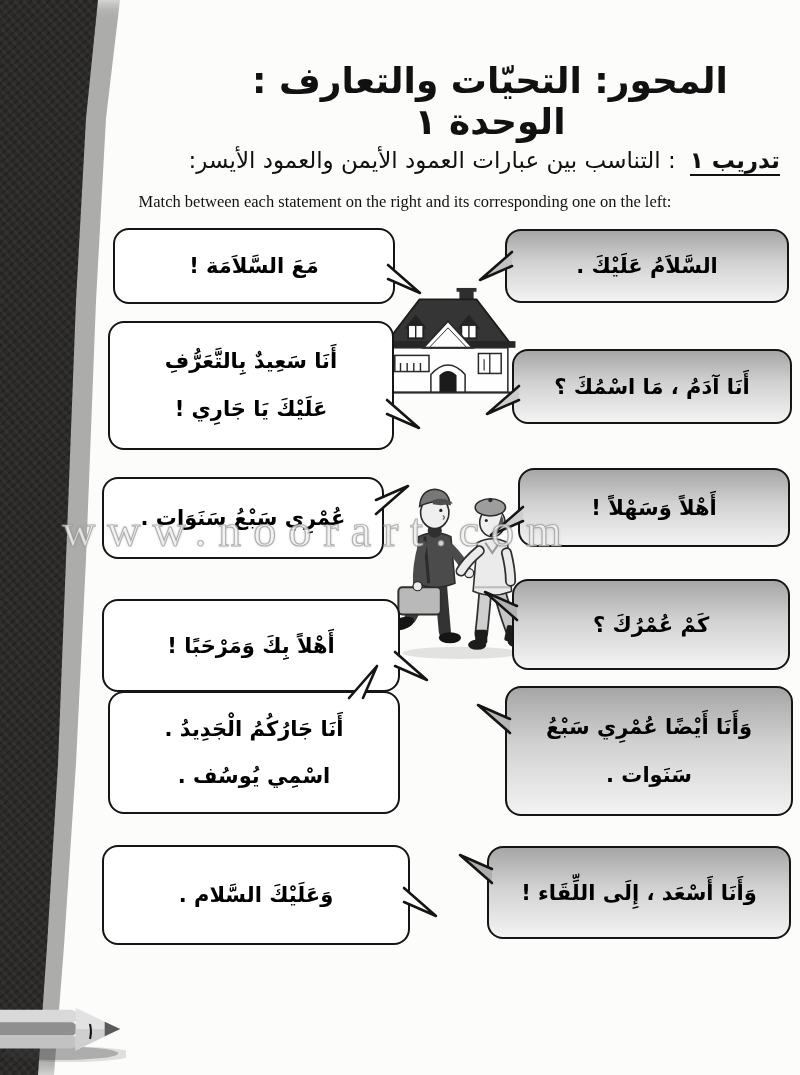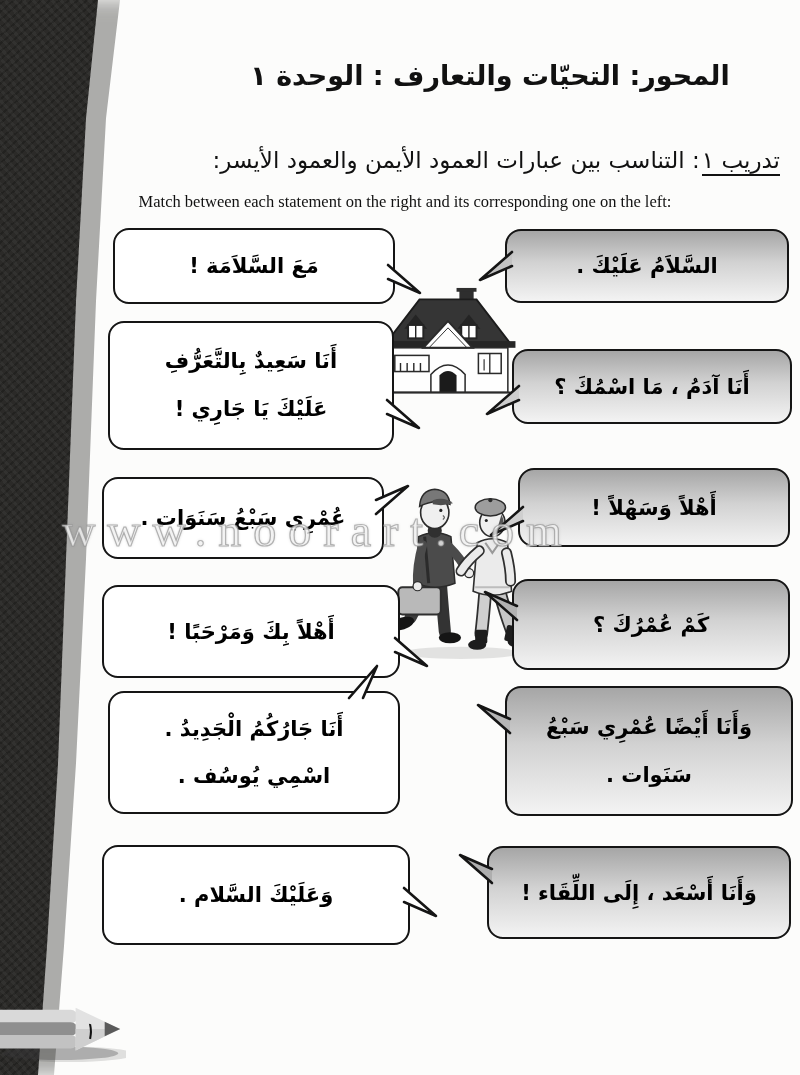--- a/index.html
+++ b/index.html
@@ -18,45 +18,45 @@
     position:absolute;inset:0;z-index:6;pointer-events:none;
     clip-path:polygon(0 0,98px 0,86px 11%,76px 28%,66px 52%,58px 71%,47px 88%,38px 100%,0 100%);
     background:
       repeating-linear-gradient(48deg,rgba(255,255,255,.035) 0 3px,rgba(0,0,0,0) 3px 7px),
       repeating-linear-gradient(-41deg,rgba(0,0,0,.20) 0 2px,rgba(0,0,0,0) 2px 6px),
       #2b2a28;
   }
   
   .title{
     position:absolute;left:190px;top:60px;width:600px;z-index:2;
-    direction:rtl;text-align:center;font-weight:bold;font-size:27px;letter-spacing:.5px;
+    direction:rtl;text-align:center;font-weight:bold;font-size:36px;letter-spacing:.5px;
   }
   .instruction-ar{
     position:absolute;left:100px;top:143px;width:680px;z-index:2;
     direction:rtl;text-align:right;font-size:23px;line-height:1.5;
   }
-  .ex-label{border-bottom:2.2px solid #111;padding-bottom:1px;margin-left:2px;}
+  .ex-label{border-bottom:2.2px solid #111;padding-bottom:1px;margin-left:14px;font-weight:bold;}
   .instruction-en{
     position:absolute;left:75px;top:192px;width:660px;z-index:2;
     text-align:center;font-family:"Liberation Serif",serif;font-size:16.5px;
   }
   
   .bubble{
     position:absolute;z-index:2;border:2.6px solid #151515;border-radius:16px;
     display:flex;flex-direction:column;align-items:center;justify-content:center;
     direction:rtl;text-align:center;font-weight:bold;font-size:21px;color:#000;
   }
   .bubble.white{background:#ffffff;}
   .bubble.gradient{background:linear-gradient(180deg,#a6a6a6 0%,#d2d2d2 45%,#f3f3f3 100%);}
   .bubble .line{display:block;}
   .tail{position:absolute;width:38px;height:38px;z-index:3;overflow:visible;}
   .b-l1{left:113px;top:228px;width:278px;height:72px;}   .b-l1 .tail{right:-30px;top:30px;}
   .b-l2{left:108px;top:321px;width:282px;height:125px;line-height:2.25;} .b-l2 .tail{right:-30px;top:72px;}
   .b-l3{left:102px;top:477px;width:278px;height:78px;}   .b-l3 .tail{right:-29px;top:2px;}
-  .b-l4{left:102px;top:585px;width:294px;height:89px;text-align:center;}   .b-l4 .tail{right:-32px;top:46px;}
+  .b-l4{left:102px;top:599px;width:294px;height:89px;text-align:center;}   .b-l4 .tail{right:-32px;top:46px;}
   .b-l5{left:108px;top:691px;width:288px;height:119px;line-height:2.2;} .b-l5 .tail{right:16px;top:-30px;}
   .b-l6{left:102px;top:845px;width:304px;height:96px;}   .b-l6 .tail{right:-31px;top:36px;}
   .b-r1{left:505px;top:229px;width:280px;height:70px;}   .b-r1 .tail{left:-30px;top:16px;}
   .b-r2{left:512px;top:349px;width:276px;height:71px;}   .b-r2 .tail{left:-30px;top:30px;}
   .b-r3{left:518px;top:468px;width:268px;height:75px;}   .b-r3 .tail{left:-32px;top:32px;}
   .b-r4{left:512px;top:579px;width:274px;height:87px;text-align:center;}   .b-r4 .tail{left:-32px;top:6px;}
   .b-r5{left:505px;top:686px;width:284px;height:126px;line-height:2.3;} .b-r5 .tail{left:-32px;top:12px;}
   .b-r6{left:487px;top:846px;width:300px;height:89px;}   .b-r6 .tail{left:-32px;top:2px;}
   
   .house{position:absolute;left:372px;top:286px;width:152px;height:116px;z-index:1;}

